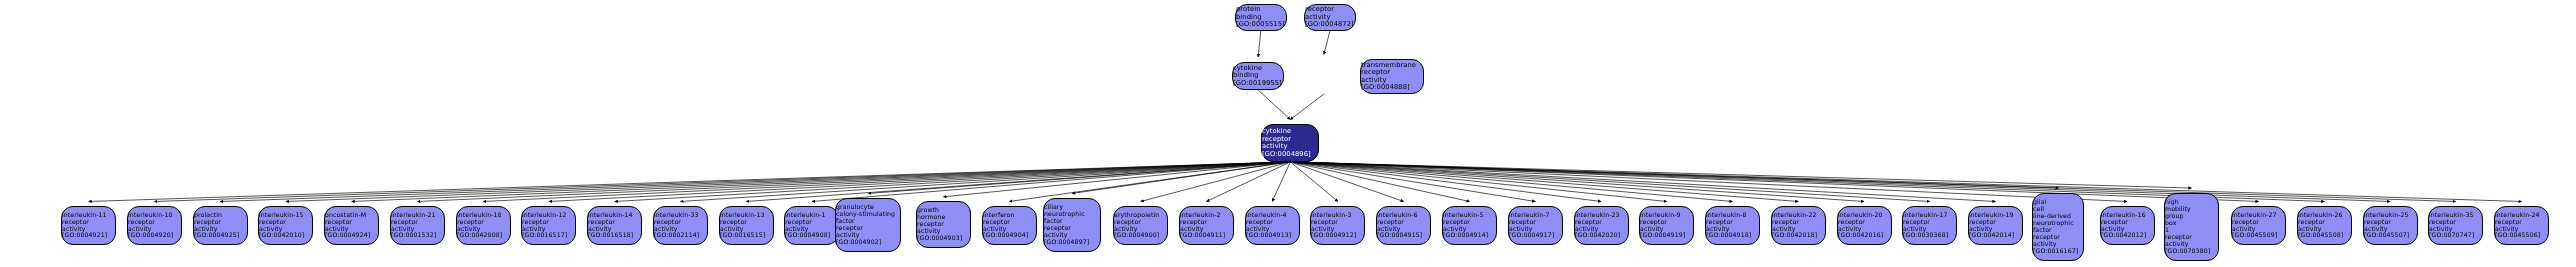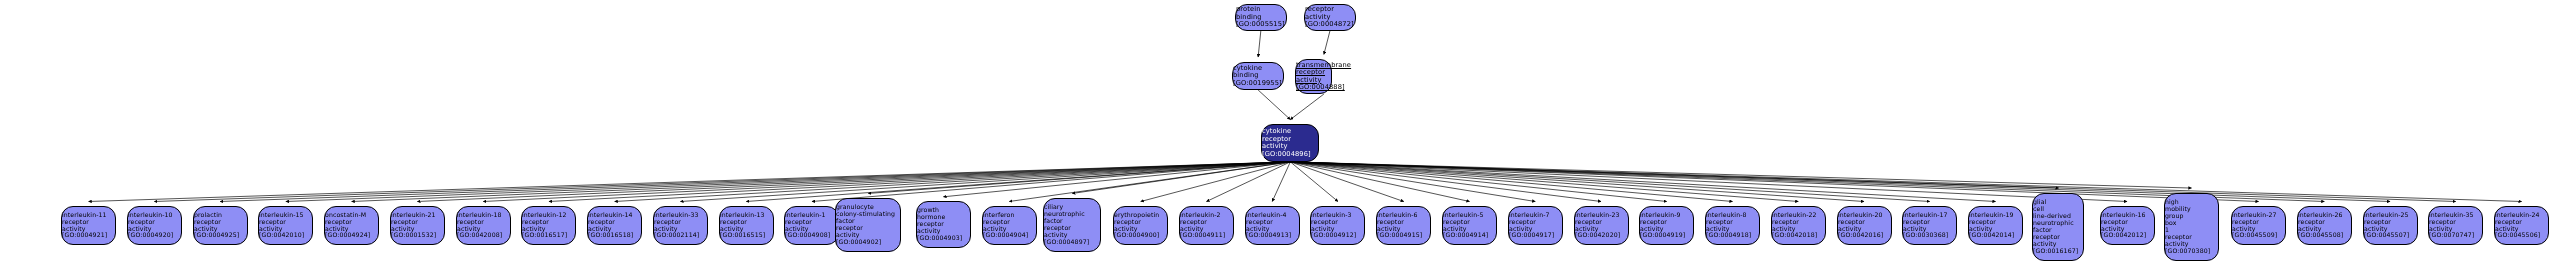--- a/index.html
+++ b/index.html
@@ -116,21 +116,21 @@
       <div class="node big" style="left: 1304px; top: 4px; width: 52px; height: 27px;">
         <span class="ln">receptor</span>
         <span class="ln">activity</span>
         <span class="goid">[GO:0004872]</span>
       </div>
       <div class="node big" style="left: 1232px; top: 62px; width: 52px; height: 28px;">
         <span class="ln">cytokine</span>
         <span class="ln">binding</span>
         <span class="goid">[GO:0019955]</span>
       </div>
-      <div class="node big" style="left: 1295px; top: 59px; width: 37px; height: 35px; text-decoration: underline;">
+      <div class="node big" style="left: 1360px; top: 59px; width: 64px; height: 35px;">
         <span class="ln">transmembrane</span>
         <span class="ln">receptor</span>
         <span class="ln">activity</span>
         <span class="goid">[GO:0004888]</span>
       </div>
       <div class="node focus big" style="left: 1261px; top: 124px; width: 58px; height: 38px;">
         <span class="ln">cytokine</span>
         <span class="ln">receptor</span>
         <span class="ln">activity</span>
         <span class="goid">[GO:0004896]</span>

